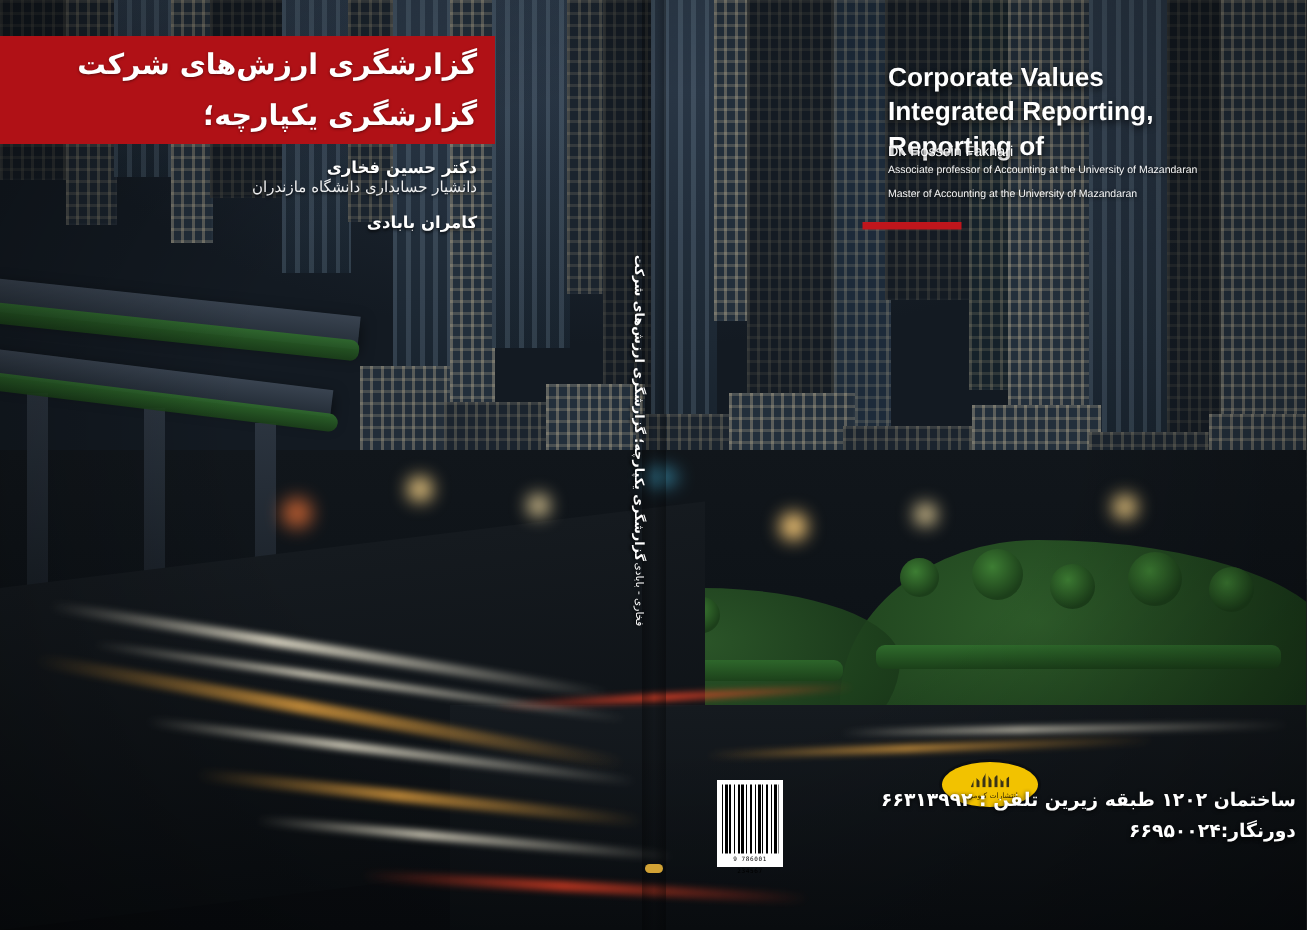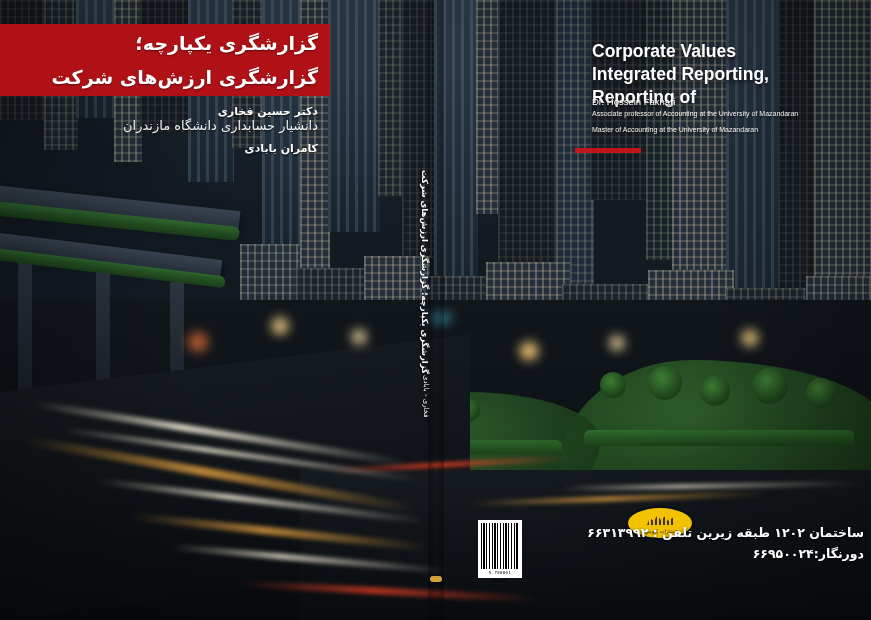--- a/index.html
+++ b/index.html
@@ -158,21 +158,21 @@
     color: #ffffff;
     font-family: "DejaVu Sans", sans-serif;
   }
   .back-authors .a-name {
     font-size: 11px;
     font-weight: bold;
     line-height: 16px;
     text-shadow: 0 1px 2px rgba(0,0,0,.7);
   }
   .back-authors .a-role {
-    font-size: 13px;
+    font-size: 10px;
     line-height: 12px;
     opacity: .92;
     margin-bottom: 9px;
     text-shadow: 0 1px 2px rgba(0,0,0,.7);
   }
 
   
   .spine {
     position: absolute;
     left: 428px; top: 0;
@@ -463,22 +463,22 @@
     <div class="glow" style="left:742px; top:330px; width:16px; height:16px; background:#ffd98a;"></div>
     <div class="glow" style="left:188px; top:332px; width:20px; height:20px; background:#ff7a3a; opacity:.7;"></div>
     <div class="glow" style="left:430px; top:312px; width:22px; height:12px; background:#4fd2ff; opacity:.55;"></div>
 
     <div class="vignette"></div>
   </div>
 
   <div class="red-band"></div>
 
   <div class="back-title">
+    <div>گزارشگری ارزش‌های شرکت</div>
     <div>گزارشگری یکپارچه؛</div>
-    <div>گزارشگری ارزش‌های شرکت</div>
   </div>
 
   <div class="back-authors">
     <div class="a-name">دکتر حسین فخاری</div>
     <div class="a-role">دانشیار حسابداری دانشگاه مازندران</div>
     <div class="a-name">کامران بابادی</div>
   </div>
 
   <div class="spine"></div>
   <div class="spine-text spine-title">گزارشگری یکپارچه؛ گزارشگری ارزش‌های شرکت</div>

